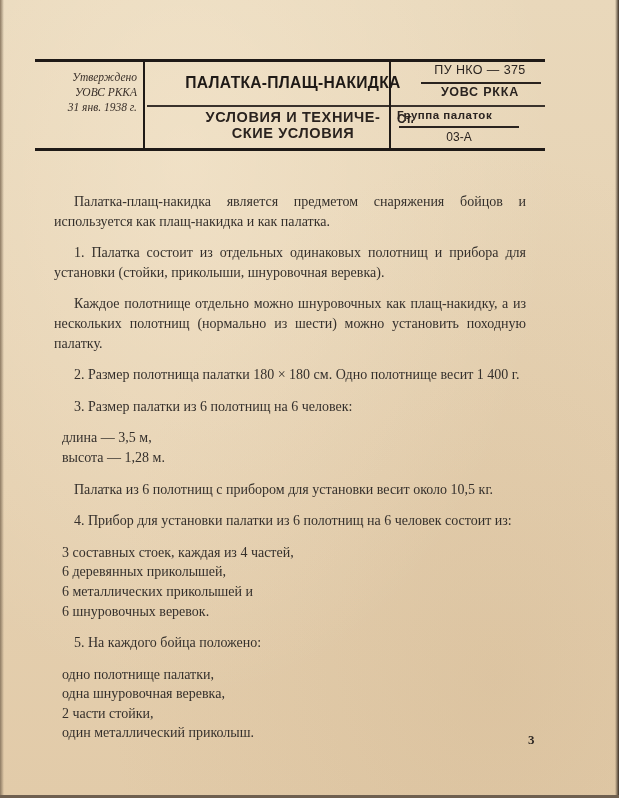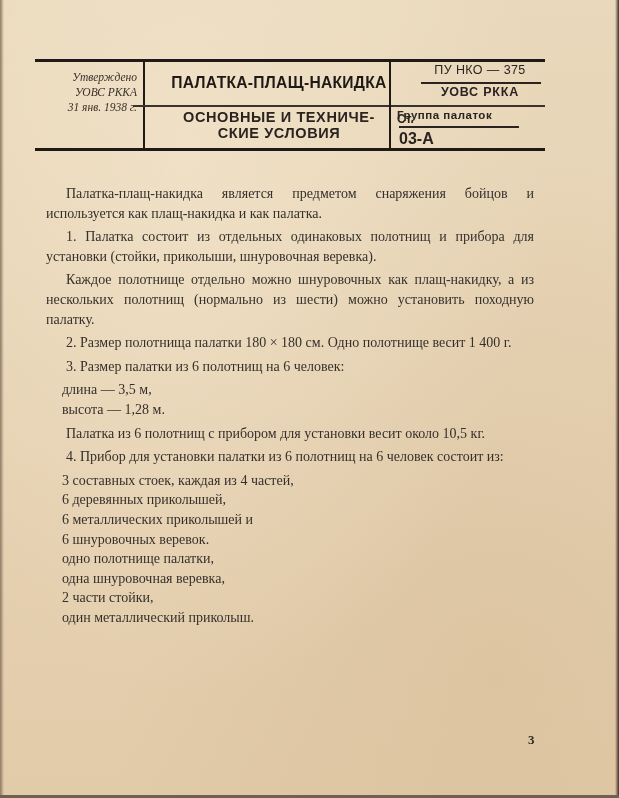--- a/index.html
+++ b/index.html
@@ -69,21 +69,21 @@
   }
   .hdr-left div { white-space: nowrap; }
   .vline1 {
     position: absolute;
     left: 108px; top: -3px;
     width: 2px; height: 92px;
     background: #1f1a17;
   }
   .hdr-mid {
     position: absolute;
-    left: 98px; top: 0;
+    left: 112px; top: 0;
     width: 292px; height: 100%;
   }
   .hdr-title {
     position: absolute;
     left: 0; top: 0;
     width: 100%; height: 42px;
     display: flex; align-items: center; justify-content: center;
     font-family: "Liberation Sans Narrow", "Liberation Sans", sans-serif;
     font-weight: bold;
     font-size: 17px;
@@ -173,37 +173,38 @@
   .group-line {
     position: absolute;
     left: 8px; top: 64px;
     width: 120px; height: 1.5px;
     background: #2a231f;
   }
   .group-code {
     position: absolute;
     left: 8px; top: 68px;
     width: 120px;
-    font-weight: bold;
-    font-size: 16px;
+    text-align: center;
+    font-weight: normal;
+    font-size: 12px;
     font-family: "Liberation Sans", sans-serif;
   }
 
   
   .body {
     position: absolute;
     left: 42px;
     top: 180px;
     width: 496px;
     font-size: 14px;
     line-height: 19.6px;
     color: #35302c;
   }
   .p {
-    margin: 4px;
+    margin: 12px;
     text-align: justify;
     text-align-last: left;
   }
   .ind { text-indent: 20px; }
   .heading {
     margin: 10px 0 4px 0;
     text-align: center;
     font-size: 12.5px;
     letter-spacing: 0.4px;
     font-weight: bold;
@@ -244,21 +245,21 @@
       <div>Утверждено</div>
       <div>УОВС РККА</div>
       <div>31 янв. 1938 г.</div>
     </div>
     <div class="vline1"></div>
 
     <div class="hdr-mid">
       <div class="hdr-title">ПАЛАТКА-ПЛАЩ-НАКИДКА</div>
       <div class="hdr-midline"></div>
       <div class="hdr-subtitle">
-        <div>ОСНОВНЫЕ И ТЕХНИЧЕ-</div>
+        <div>УСЛОВИЯ И ТЕХНИЧЕ-</div>
         <div>СКИЕ УСЛОВИЯ</div>
       </div>
     </div>
     <div class="vline2"></div>
 
     <div class="hdr-right">
       <div class="st-label">Ст.</div>
       <div class="code-top">ПУ НКО — 375</div>
       <div class="code-line"></div>
       <div class="code-bottom">УОВС РККА</div>
@@ -277,20 +278,21 @@
     <p class="p ind">2. Размер полотнища палатки 180 × 180 см. Одно полотнище весит 1 400 г.</p>
     <p class="p ind">3. Размер палатки из 6 полотнищ на 6 человек:</p>
     <p class="li">длина — 3,5 м,</p>
     <p class="li">высота — 1,28 м.</p>
     <p class="p ind">Палатка из 6 полотнищ с прибором для установки весит около 10,5 кг.</p>
     <p class="p ind">4. Прибор для установки палатки из 6 полотнищ на 6 человек состоит из:</p>
     <p class="li">3 составных стоек, каждая из 4 частей,</p>
     <p class="li">6 деревянных приколышей,</p>
     <p class="li">6 металлических приколышей и</p>
     <p class="li">6 шнуровочных веревок.</p>
+    <p class="p ind">5. На каждого бойца положено:</p>
     <p class="li2">одно полотнище палатки,</p>
     <p class="li2">одна шнуровочная веревка,</p>
     <p class="li2">2 части стойки,</p>
     <p class="li2">один металлический приколыш.</p>
   </div>
 
   <div class="page-num">3</div>
 </div>
 
 </body></html>

